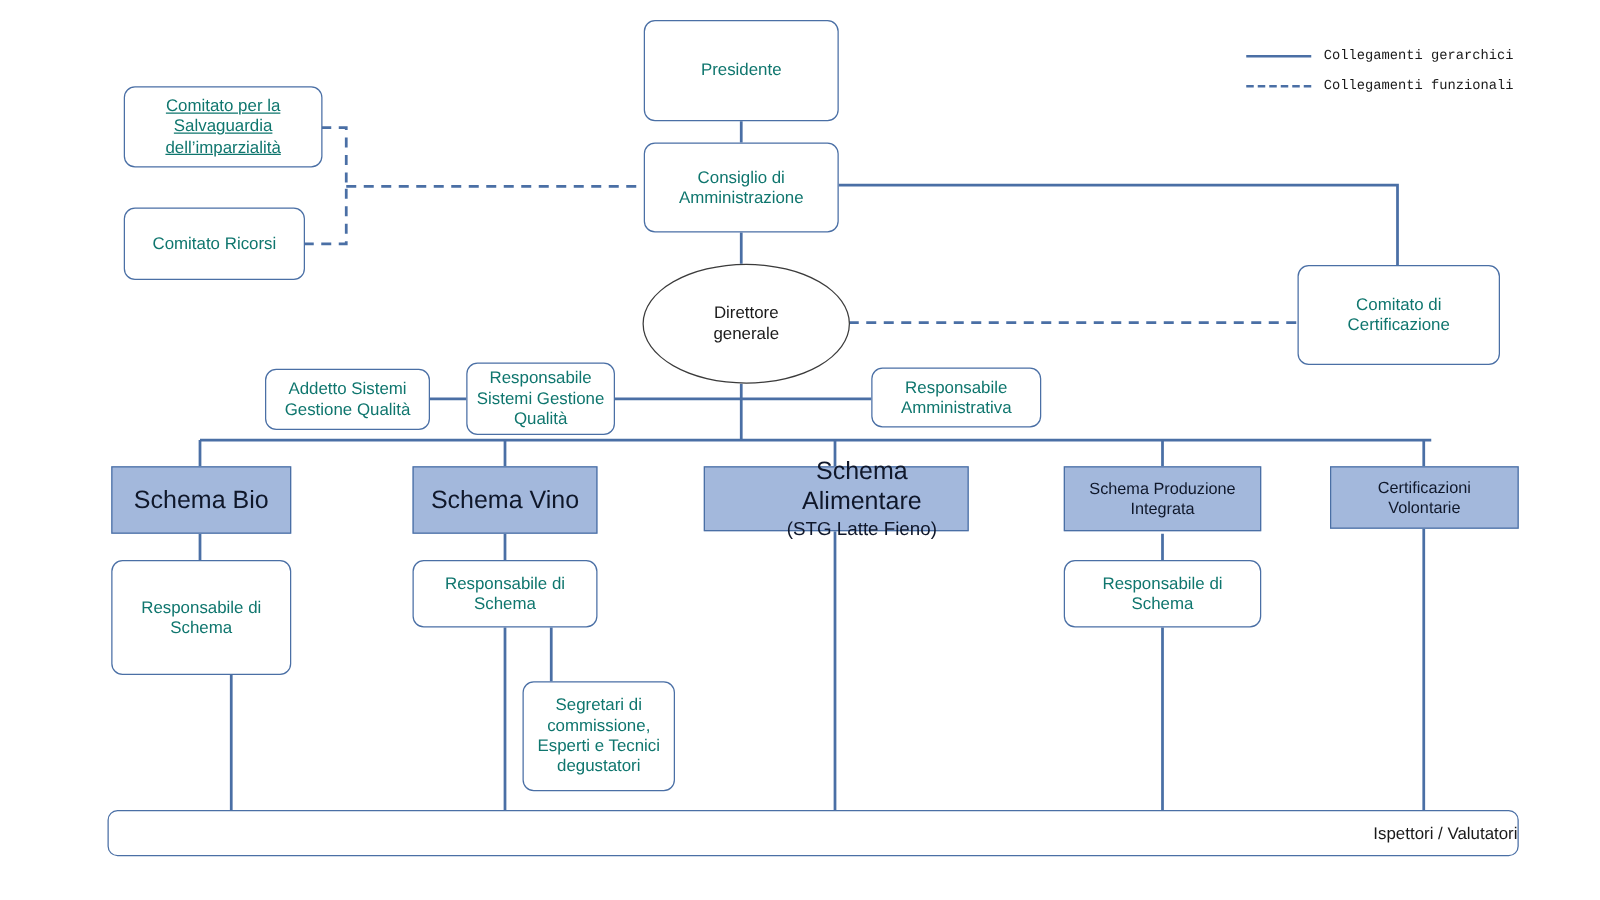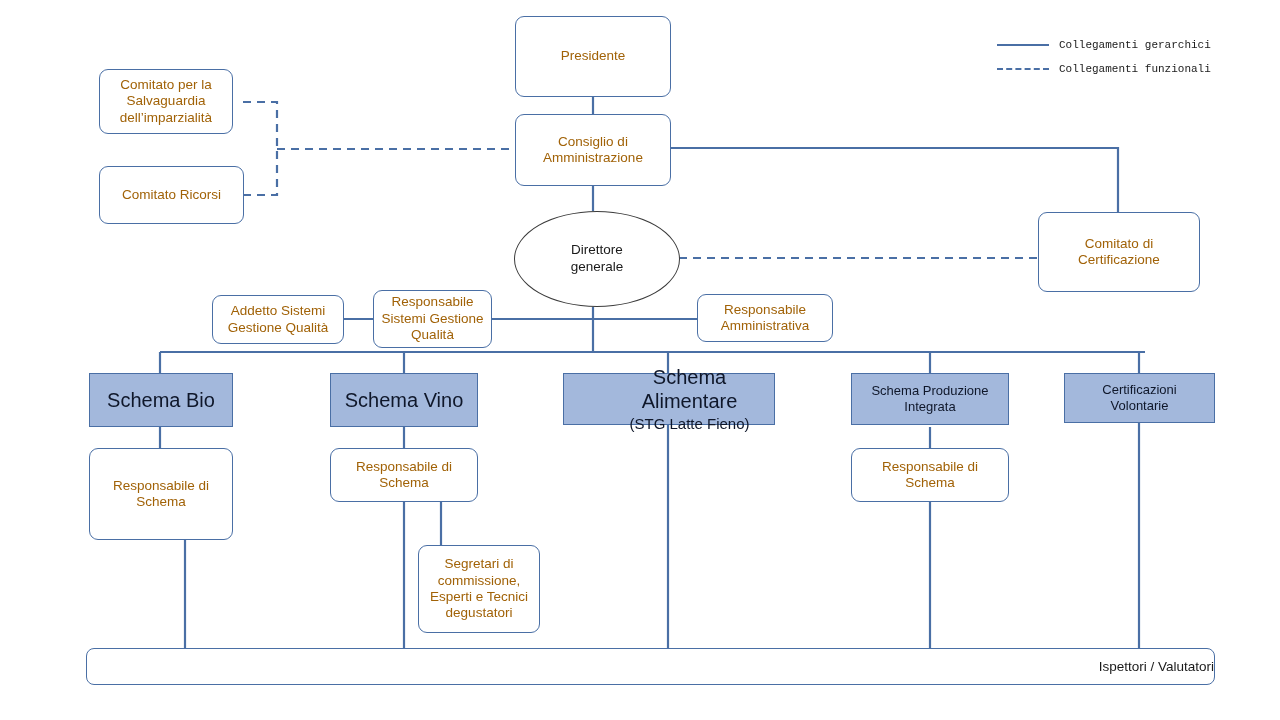--- a/index.html
+++ b/index.html
@@ -34,21 +34,21 @@
     align-items: center;
     justify-content: center;
     text-align: center;
     line-height: 1.22;
   }
   .node-white {
     background: #ffffff;
     border: 1.2px solid #4a6fa5;
     border-radius: 9px;
     font-size: 13.5px;
-    color: #a16207;
+    color: #0f766e;
     padding: 2px 6px;
   }
   .node-blue {
     background: #a3b8dc;
     border: 1.2px solid #4a6fa5;
     border-radius: 0;
     color: #0f172a;
     padding: 2px 6px;
   }
   .node-blue .big {
@@ -180,21 +180,21 @@
     <span class="stack">Presidente</span>
   </div>
 
   <div class="node node-white" style="left:515px; top:114px; width:156px; height:72px;">
     <span class="stack">
       <span>Consiglio di</span><br>
       <span>Amministrazione</span>
     </span>
   </div>
 
-  <div class="node node-white" style="left:99px; top:69px; width:134px; height:65px;">
+  <div class="node node-white" style="left:99px; top:69px; width:159px; height:65px;text-decoration:underline;">
     <span class="stack">
       <span>Comitato per la</span><br>
       <span>Salvaguardia</span><br>
       <span>dell’imparzialità</span>
     </span>
   </div>
 
   <div class="node node-white" style="left:99px; top:166px; width:145px; height:58px;">
     <span class="stack">Comitato Ricorsi</span>
   </div>

